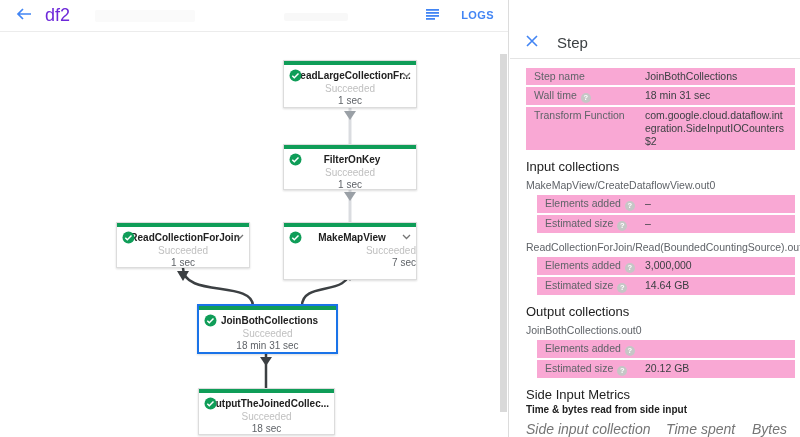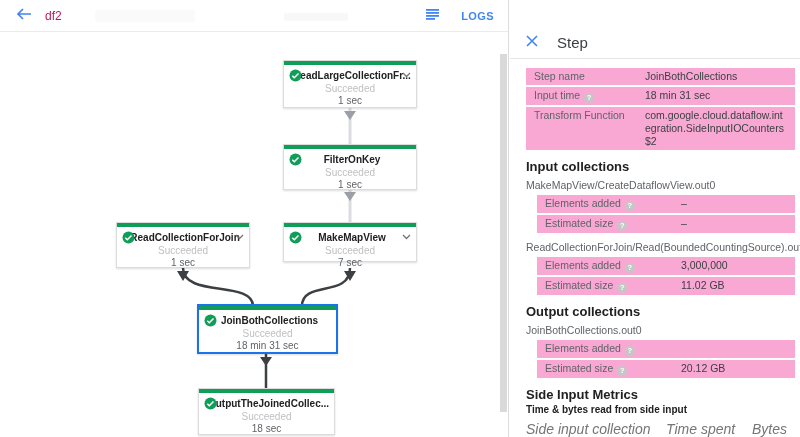--- a/index.html
+++ b/index.html
@@ -9,69 +9,69 @@
     background:#fff; color:#202124; position:relative; font-size:12px;
   }
 
   
   .left-pane { position:absolute; left:0; top:0; width:509px; height:437px;
                background:#fff; border-right:1px solid #dcdcdc; }
   .topbar { position:relative; height:32px; border-bottom:1px solid #ececec;
             display:flex; align-items:center; padding:0 14px; background:#fff; z-index:5; }
   .back-btn { width:20px; height:20px; display:flex; align-items:center; justify-content:center;
               margin-right:11px; cursor:pointer; }
-  .job-title { font-size:12px; color:#be185d; }
+  .job-title { font-size:18px; color:#6d28d9; }
   .ghost { position:absolute; border-radius:2px; }
   .ghost.g1 { left:95px; top:10px; width:100px; height:12px; background:#fafafa; }
   .ghost.g2 { left:284px; top:13px; width:64px; height:8px; background:#f8f8f8; }
-  .logs-btn { margin-left:auto; display:flex; align-items:center; gap:22px; color:#4285f4;
+  .logs-btn { margin-left:auto; display:flex; align-items:flex-start; gap:22px; color:#4285f4;
               font-weight:bold; font-size:11px; letter-spacing:.4px; cursor:pointer; }
 
   .edges { position:absolute; left:0; top:0; z-index:1; }
 
   
   .node { position:absolute; background:#fff; border:1px solid #dcdcdc; z-index:2;
           box-shadow:0 1px 2px rgba(0,0,0,.14); text-align:center; cursor:pointer; }
   .node .strip { position:absolute; top:0; left:0; right:0; height:4px; background:#0f9d58; }
   .node .row1 { position:relative; margin-top:8px; height:13px; display:flex;
                 align-items:center; justify-content:center; padding:0 13px 0 17px; overflow:hidden; }
   .check { position:absolute; left:5px; top:0; display:flex; }
   .chev  { position:absolute; right:5px; top:3px; display:flex; cursor:pointer; }
   .ntitle { font-size:10px; font-weight:bold; color:#212121; white-space:nowrap; }
   .nstatus { font-size:10px; color:#c0c0c0; margin-top:1px; }
   .ntime { font-size:10px; color:#5f6368; margin-top:1px; }
   .n1 { left:283px; top:60px;  width:134px; height:48px; }
   .n2 { left:283px; top:144px; width:134px; height:46px; }
   .n3 { left:116px; top:222px; width:134px; height:46px; }
-  .n4 { left:283px; top:222px; width:134px; height:40px; }
+  .n4 { left:283px; top:222px; width:134px; height:58px;text-align:right; }
   .n5 { left:197px; top:304px; width:141px; height:50px; border:2px solid #1a73e8; }
   .n6 { left:198px; top:388px; width:137px; height:47px; }
 
   .scroll-thumb { position:absolute; left:500px; top:54px; width:7px; height:358px;
                   background:#d9d9d9; z-index:4; cursor:pointer; }
 
   
   .panel { position:absolute; left:510px; top:0; width:290px; height:437px; background:#fff;margin-top:26px; }
   .panel-header { height:33px; border-bottom:1px solid #e4e4e4; display:flex;
                   align-items:center; padding:0 16px; }
   .close-btn { margin-right:19px; display:flex; cursor:pointer; }
   .panel-title { font-size:15px; color:#3c4043; }
   .panel-body { padding:9px 5px 0 16px; height:404px; overflow:hidden; }
 
   .kv { display:flex; background:#f9a8d4; margin-bottom:2px; padding:2px 8px;
         font-size:10.5px; line-height:13px; }
   .kv .k { width:111px; flex-shrink:0; color:#5f6368; }
   .kv .v { flex:1; color:#3c4043; word-break:break-all; }
-  .kv.ind { margin-left:11px;gap:36px; }
+  .kv.ind { margin-left:11px; }
   .kv.ind .k { width:100px; }
   .help { display:inline-block; width:10px; height:10px; border-radius:50%; background:#c6c6c6;
           color:#fff; font-size:7.5px; line-height:10px; text-align:center; font-weight:bold;
           margin-left:4px; vertical-align:-1px; cursor:pointer; }
 
-  .sec-h { font-size:13px; font-weight:700; color:#212121; margin:9px 0 5px; }
+  .sec-h { font-size:13px; font-weight:400; color:#212121; margin:9px 0 5px; }
   .grp { font-size:10.5px; color:#5f6368; margin:0 0 4px; }
   .grp.later { margin-top:8px; }
 
   .sim-sub { font-size:10px; font-weight:bold; color:#212121; margin:0 0 2px; }
   .si-head { display:flex; font-size:14px; color:#757575; padding:4px 0 6px;
              border-bottom:1px solid #e0e0e0;font-style:italic; }
   .si-row  { display:flex; font-size:10.5px; color:#3c4043; padding:6px 0 9px;
              border-bottom:1px solid #e0e0e0; line-height:13px; }
   .sc1 { width:140px; padding-right:10px; word-break:break-all; }
   .sc2 { width:86px; flex-shrink:0; }
@@ -240,21 +240,21 @@
     <span class="panel-title">Step</span>
   </div>
 
   <div class="panel-body">
 
     <div class="kv">
       <span class="k">Step name</span>
       <span class="v">JoinBothCollections</span>
     </div>
     <div class="kv">
-      <span class="k"><span>Input time</span><span class="help">?</span></span>
+      <span class="k"><span>Wall time</span><span class="help">?</span></span>
       <span class="v">18 min 31 sec</span>
     </div>
     <div class="kv">
       <span class="k">Transform Function</span>
       <span class="v">com.google.cloud.dataflow.integration.SideInputIOCounters$2</span>
     </div>
 
     <div class="sec-h">Input collections</div>
     <div class="grp">MakeMapView/CreateDataflowView.out0</div>
     <div class="kv ind">
@@ -266,21 +266,21 @@
       <span class="v">–</span>
     </div>
 
     <div class="grp later">ReadCollectionForJoin/Read(BoundedCountingSource).out0</div>
     <div class="kv ind">
       <span class="k"><span>Elements added</span><span class="help">?</span></span>
       <span class="v">3,000,000</span>
     </div>
     <div class="kv ind">
       <span class="k"><span>Estimated size</span><span class="help">?</span></span>
-      <span class="v">11.02 GB</span>
+      <span class="v">14.64 GB</span>
     </div>
 
     <div class="sec-h">Output collections</div>
     <div class="grp">JoinBothCollections.out0</div>
     <div class="kv ind">
       <span class="k"><span>Elements added</span><span class="help">?</span></span>
     </div>
     <div class="kv ind">
       <span class="k"><span>Estimated size</span><span class="help">?</span></span>
       <span class="v">20.12 GB</span>

